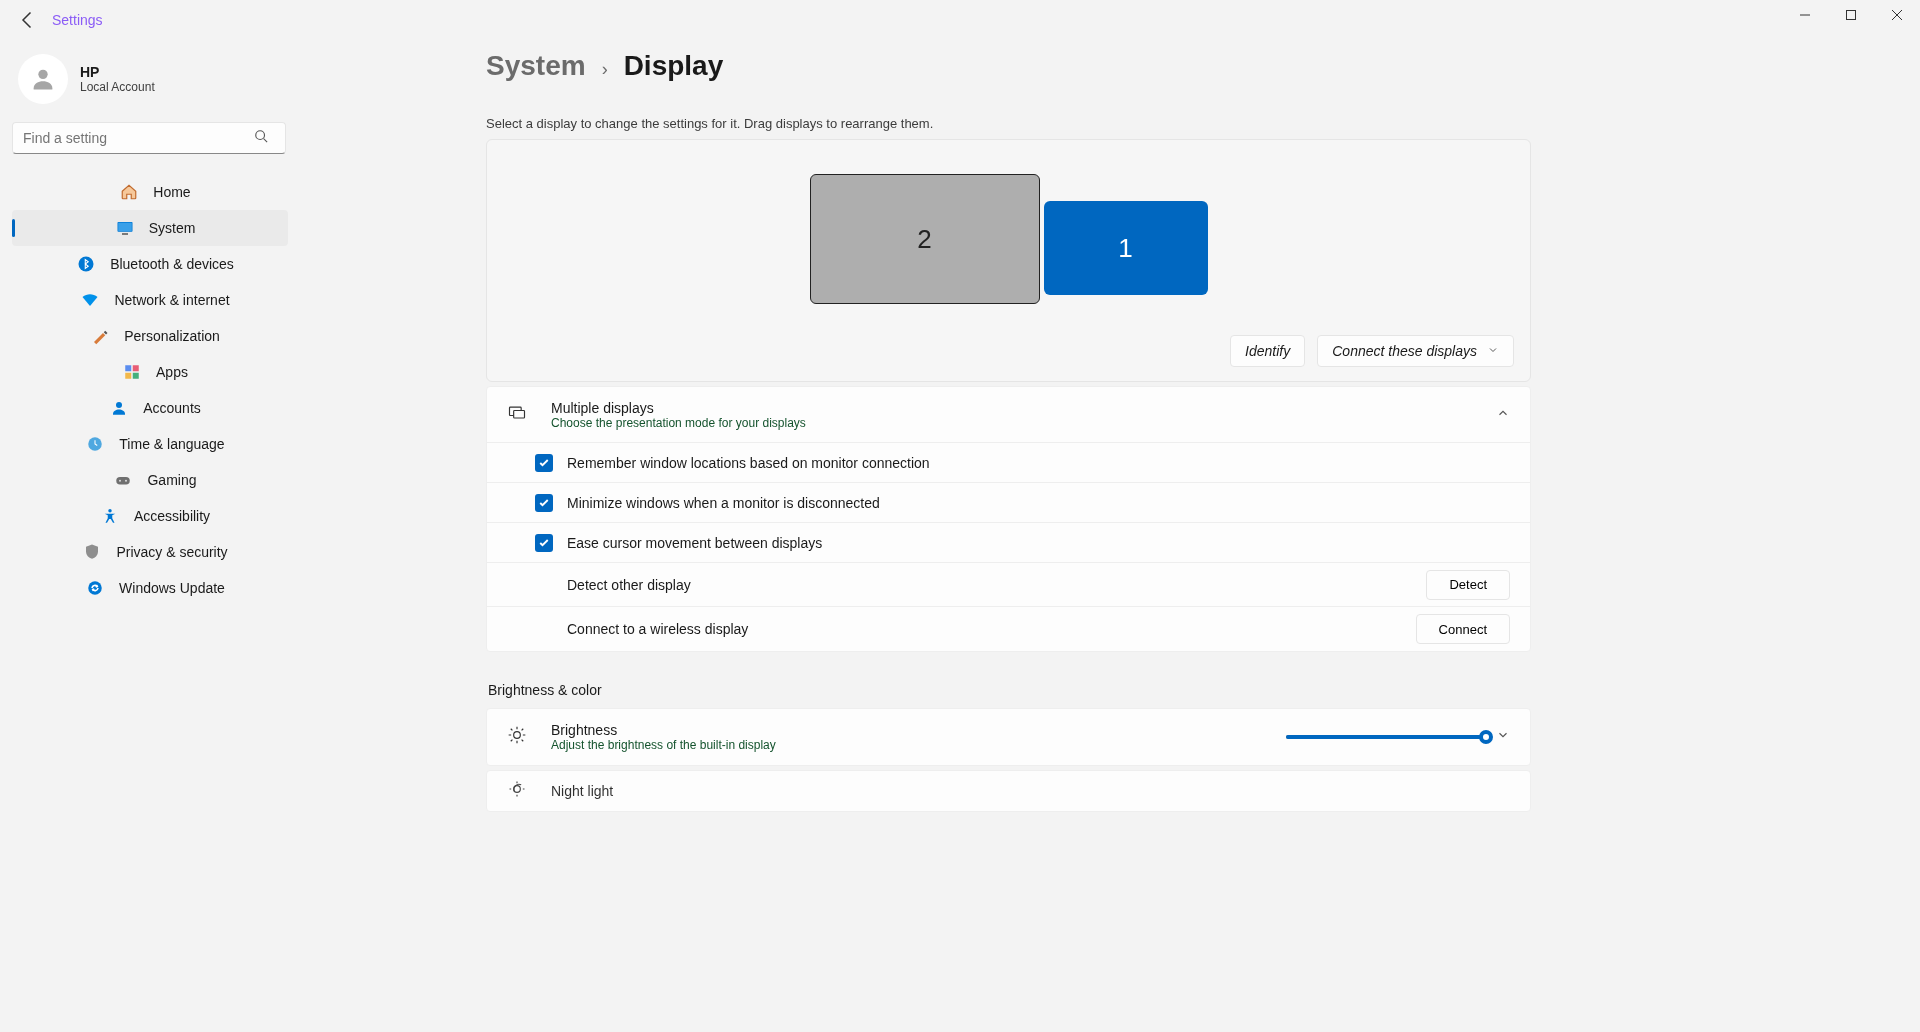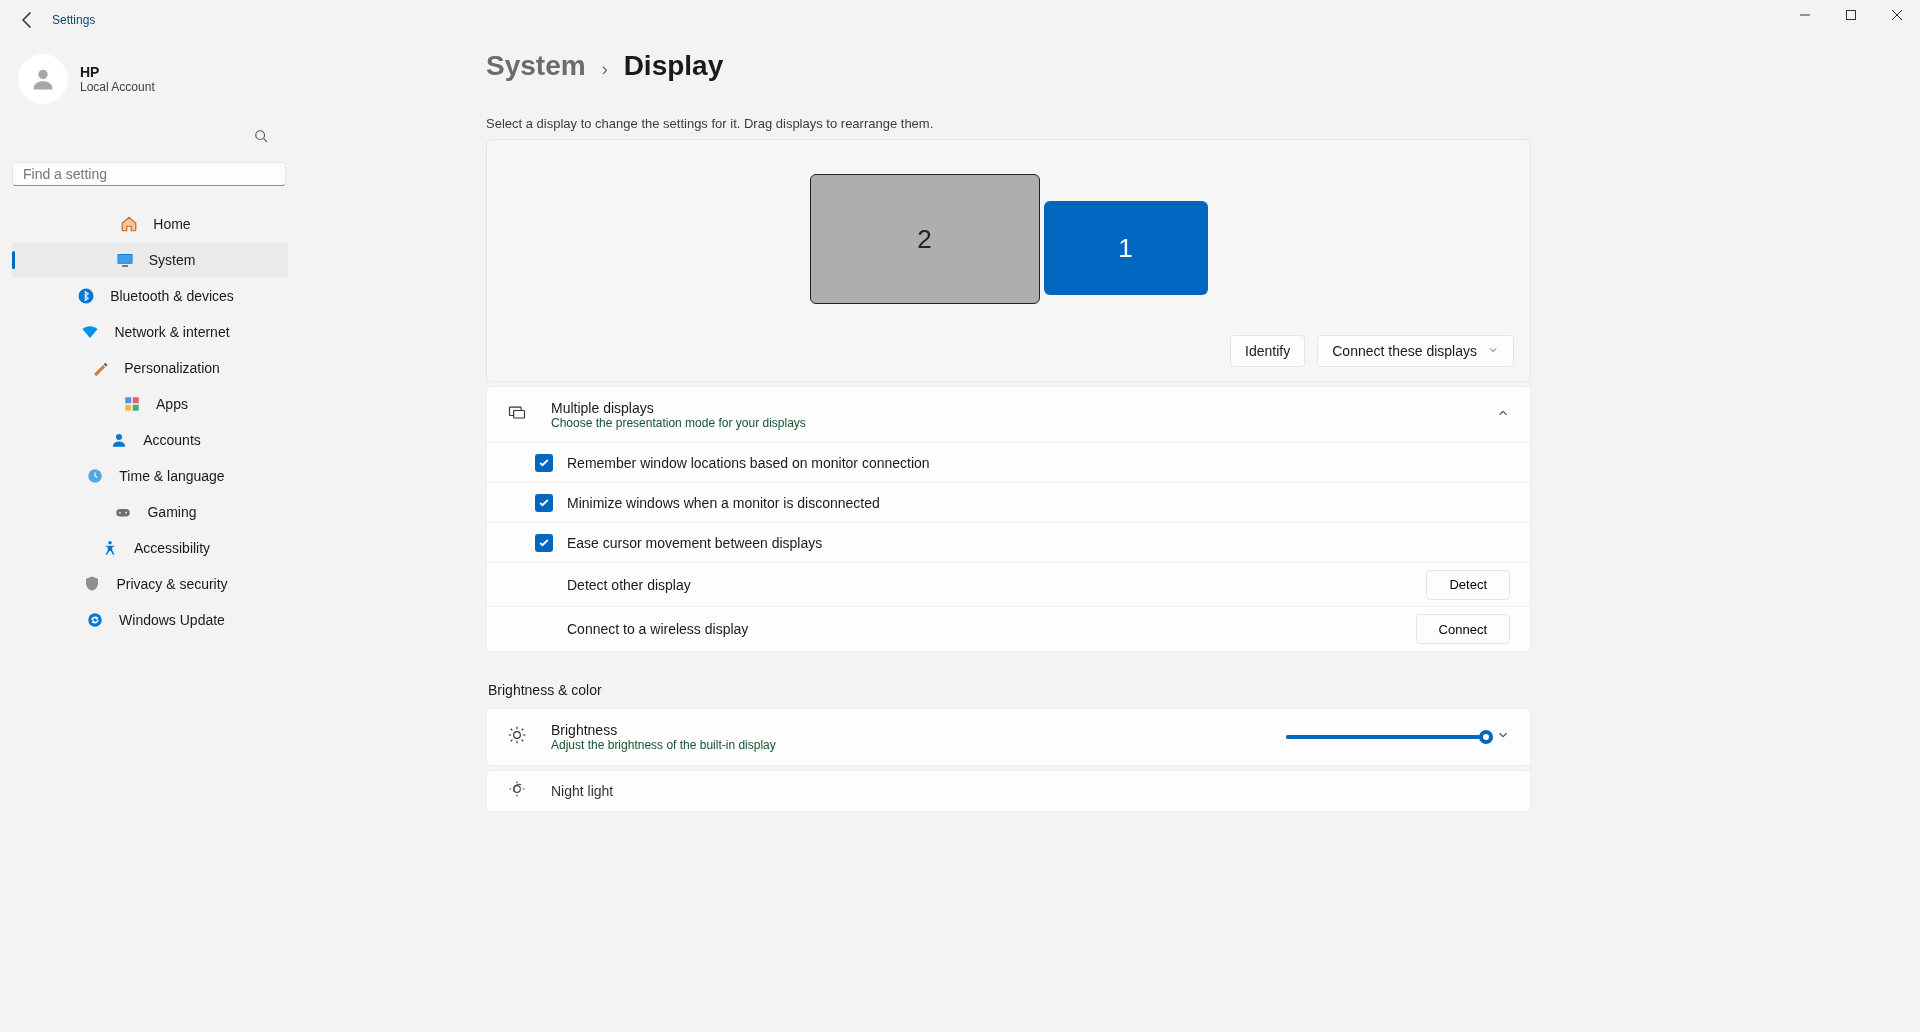--- a/index.html
+++ b/index.html
@@ -1,36 +1,36 @@
 <!DOCTYPE html>
 <html><head>
 <meta charset="utf-8">
 <style>
 * { margin: 0; padding: 0; box-sizing: border-box; font-family: "Segoe UI", sans-serif; }
 body { background: #f3f3f3; color: #1a1a1a; width: 1920px; height: 1032px; overflow: hidden; position: relative; }
 
 
 .titlebar { height: 40px; display: flex; align-items: center; padding-left: 18px; }
 .titlebar .back { width: 20px; height: 20px; margin-right: 14px; color: #333; cursor: default; }
-.titlebar .title { font-size: 12px; color: #0c4a6e; }
+.titlebar .title { font-size: 14px; color: #8b5cf6; }
 .wincontrols { position: absolute; top: 0; right: 0; display: flex; }
 .wincontrols div { width: 46px; height: 30px; display: flex; align-items: center; justify-content: center; color: #333; }
 .wincontrols svg { width: 10px; height: 10px; }
 
 
 .container { display: flex; height: calc(100% - 40px); }
 .sidebar { width: 300px; padding: 6px 12px 0 12px; }
 .account { display: flex; align-items: center; margin: 8px 0 18px 6px; }
 .avatar { width: 50px; height: 50px; border-radius: 50%; background: #ffffff; display: flex; align-items: center; justify-content: center; margin-right: 12px; }
 .avatar svg { width: 28px; height: 28px; fill: #a6a6a6; }
 .account .name { font-size: 14px; font-weight: 600; }
 .account .sub { font-size: 12px; color: #404040; }
 
 .search { position: relative; margin-bottom: 20px; }
-.search input { width: 274px; height: 24px; background: #fdfdfd; border: 1px solid #e5e5e5; border-bottom: 1px solid #888; border-radius: 4px; padding: 0 34px 0 10px; font-size: 14px; outline: none; margin-top: 40px; }
+.search input { width: 274px; height: 32px; background: #fdfdfd; border: 1px solid #e5e5e5; border-bottom: 1px solid #888; border-radius: 4px; padding: 0 34px 0 10px; font-size: 14px; outline: none; }
 .search .ico { position: absolute; right: 20px; top: 7px; color: #555; }
 
 .nav { list-style: none; }
 .nav li { height: 36px; display: flex; align-items: center; border-radius: 4px; padding-left: 10px; font-size: 14px; cursor: default; position: relative; justify-content: center; }
 .nav li.active { background: #eaeaea; }
 .nav li.active::before { content: ""; position: absolute; left: 0; top: 9px; bottom: 9px; width: 3px; background: #0067c0; border-radius: 3px; }
 .nav .ico { width: 20px; height: 20px; margin-right: 14px; display: flex; align-items: center; justify-content: center; }
 
 
 .main { flex: 1; padding: 10px 0 0 0; overflow-y: auto; }
@@ -40,21 +40,21 @@
 .breadcrumb .chev { font-size: 18px; color: #6b6b6b; }
 .breadcrumb .lvl2 { font-size: 28px; font-weight: 600; color: #1a1a1a; }
 
 .hint { font-size: 13px; color: #3c3c3c; margin-bottom: 8px; }
 .arrange { border: 1px solid #e5e5e5; background: #f6f6f6; border-radius: 6px; height: 243px; position: relative; }
 .monitors { position: absolute; left: 50%; top: 34px; transform: translateX(-50%); display: flex; align-items: center; }
 .mon { display: flex; align-items: center; justify-content: center; font-size: 26px; border-radius: 6px; }
 .mon2 { width: 230px; height: 130px; background: #aeaeae; border: 1px solid #222; color: #222; margin-right: 4px; }
 .mon1 { width: 164px; height: 94px; background: #0067c0; color: #fff; margin-top: 18px; }
 .arrange-actions { position: absolute; right: 16px; bottom: 14px; display: flex; gap: 12px; }
-.btn { background: #fdfdfd; border: 1px solid #e5e5e5; border-radius: 4px; height: 32px; padding: 0 14px; font-size: 14px; display: flex; align-items: center; gap: 10px; cursor: default; }
+.btn { background: #fdfdfd; border: 1px solid #e5e5e5; border-radius: 4px; height: 32px; padding: 0 14px; font-size: 14px; display: flex; align-items: center; gap: 10px; cursor: default; font-style: italic; }
 
 .card { background: #fdfdfd; border: 1px solid #eeeeee; border-radius: 4px; margin-top: 4px; }
 .row { display: flex; align-items: center; min-height: 56px; padding: 0 20px; border-bottom: 1px solid #eeeeee; }
 .row:last-child { border-bottom: none; }
 .row .ico { width: 22px; margin-right: 22px; color: #333; }
 .row .txt .t { font-size: 14px; }
 .row .txt .s { font-size: 12px; color: #14532d; }
 .row .sp { flex: 1; }
 .chk { width: 18px; height: 18px; border-radius: 3px; margin-left: 28px; margin-right: 14px; display: flex; align-items: center; justify-content: center; flex-shrink: 0; }
 .chk.on { background: #0067c0; }

